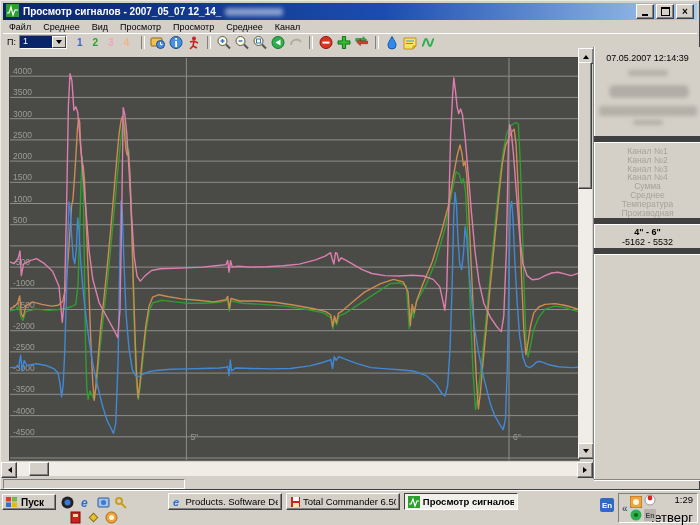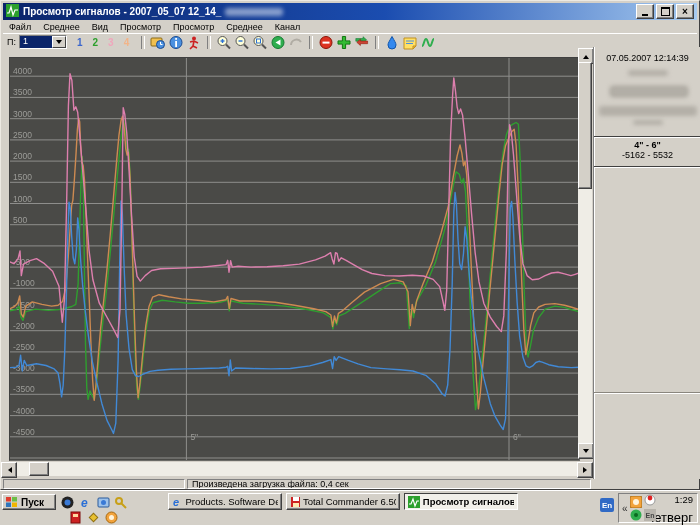--- a/index.html
+++ b/index.html
@@ -55,21 +55,21 @@
   .tri-down{width:0;height:0;border:3px solid transparent;border-top:4px solid #000;margin-top:2px;}
   .tri-left{width:0;height:0;border:3px solid transparent;border-right:4px solid #000;margin-right:2px;}
   .tri-right{width:0;height:0;border:3px solid transparent;border-left:4px solid #000;margin-left:2px;}
   .vs-thumb{position:absolute;left:0;top:14px;width:14px;height:127px;background:#d4d0c8;
             border:1px solid;border-color:#fff #404040 #404040 #fff;box-shadow:inset -1px -1px 0 #808080;box-sizing:border-box;}
   .hs-thumb{position:absolute;left:28px;top:0;width:20px;height:14px;background:#d4d0c8;
             border:1px solid;border-color:#fff #404040 #404040 #fff;box-shadow:inset -1px -1px 0 #808080;box-sizing:border-box;}
   
   .side-panel{position:absolute;left:592px;top:46px;width:108px;height:432px;background:#d4d0c8;
               border-left:1px solid #808080;box-shadow:inset 1px 0 0 #fff;box-sizing:border-box;}
-  .sp-section{border-bottom:1px solid #404040;box-shadow:0 1px 0 #fff;position:relative;}
+  .sp-section{border-bottom:6px solid #404040;box-shadow:0 1px 0 #fff;position:relative;}
   .sp-info{height:89px;text-align:center;}
   .sp-date{font-size:9px;padding-top:6px;white-space:nowrap;}
   .sp-channels{height:82px;text-align:center;padding-top:5px;box-sizing:border-box;}
   .sp-chan{font-size:8.5px;line-height:8.8px;color:#a6a29a;}
   .sp-range{height:30px;text-align:center;padding-top:3px;box-sizing:border-box;}
   .sp-xrange{font-size:9px;font-weight:bold;}
   .sp-yrange{font-size:9px;}
   .sp-empty{height:225px;border-bottom:1px solid #8a867e;}
   
   .statusbar{position:absolute;left:0;top:477px;width:700px;height:12px;display:flex;gap:2px;padding:1px 2px;box-sizing:border-box;}
@@ -317,30 +317,39 @@
     </div>
 
     <div class="side-panel">
       <div class="sp-section sp-info">
         <div class="sp-date">07.05.2007 12:14:39</div>
         <span class="smudge" style="position:absolute;left:34px;top:23px;width:40px;height:6px;"></span>
         <span class="smudge" style="position:absolute;left:16px;top:39px;width:76px;height:9px;border:1px solid #908c84;"></span>
         <span class="smudge" style="position:absolute;left:5px;top:59px;width:98px;height:10px;"></span>
         <span class="smudge" style="position:absolute;left:39px;top:73px;width:30px;height:5px;"></span>
       </div>
+      <div class="sp-section sp-channels">
+        <div class="sp-chan">Канал №1</div>
+        <div class="sp-chan">Канал №2</div>
+        <div class="sp-chan">Канал №3</div>
+        <div class="sp-chan">Канал №4</div>
+        <div class="sp-chan">Сумма</div>
+        <div class="sp-chan">Среднее</div>
+        <div class="sp-chan">Температура</div>
+        <div class="sp-chan">Производная</div>
+      </div>
       <div class="sp-section sp-range">
         <div class="sp-xrange">4" - 6"</div>
         <div class="sp-yrange">-5162 - 5532</div>
       </div>
       <div class="sp-section sp-empty"></div>
     </div>
 
     <div class="statusbar">
       <span class="sb-cell sb-c1"></span>
-      <span class="sb-cell sb-c2">Произведена загрузка файла: 0,4 сек</span>
     </div>
   </div>
 
   <div class="taskbar">
     <span class="start-btn">
       <svg width="12" height="12">
           <rect x="0" y="1" width="5" height="4.5" fill="#e03c2e"></rect>
           <rect x="6" y="1" width="5" height="4.5" fill="#6cbd45"></rect>
           <rect x="0" y="6.5" width="5" height="4.5" fill="#2f76bc"></rect>
           <rect x="6" y="6.5" width="5" height="4.5" fill="#f1b500"></rect>

